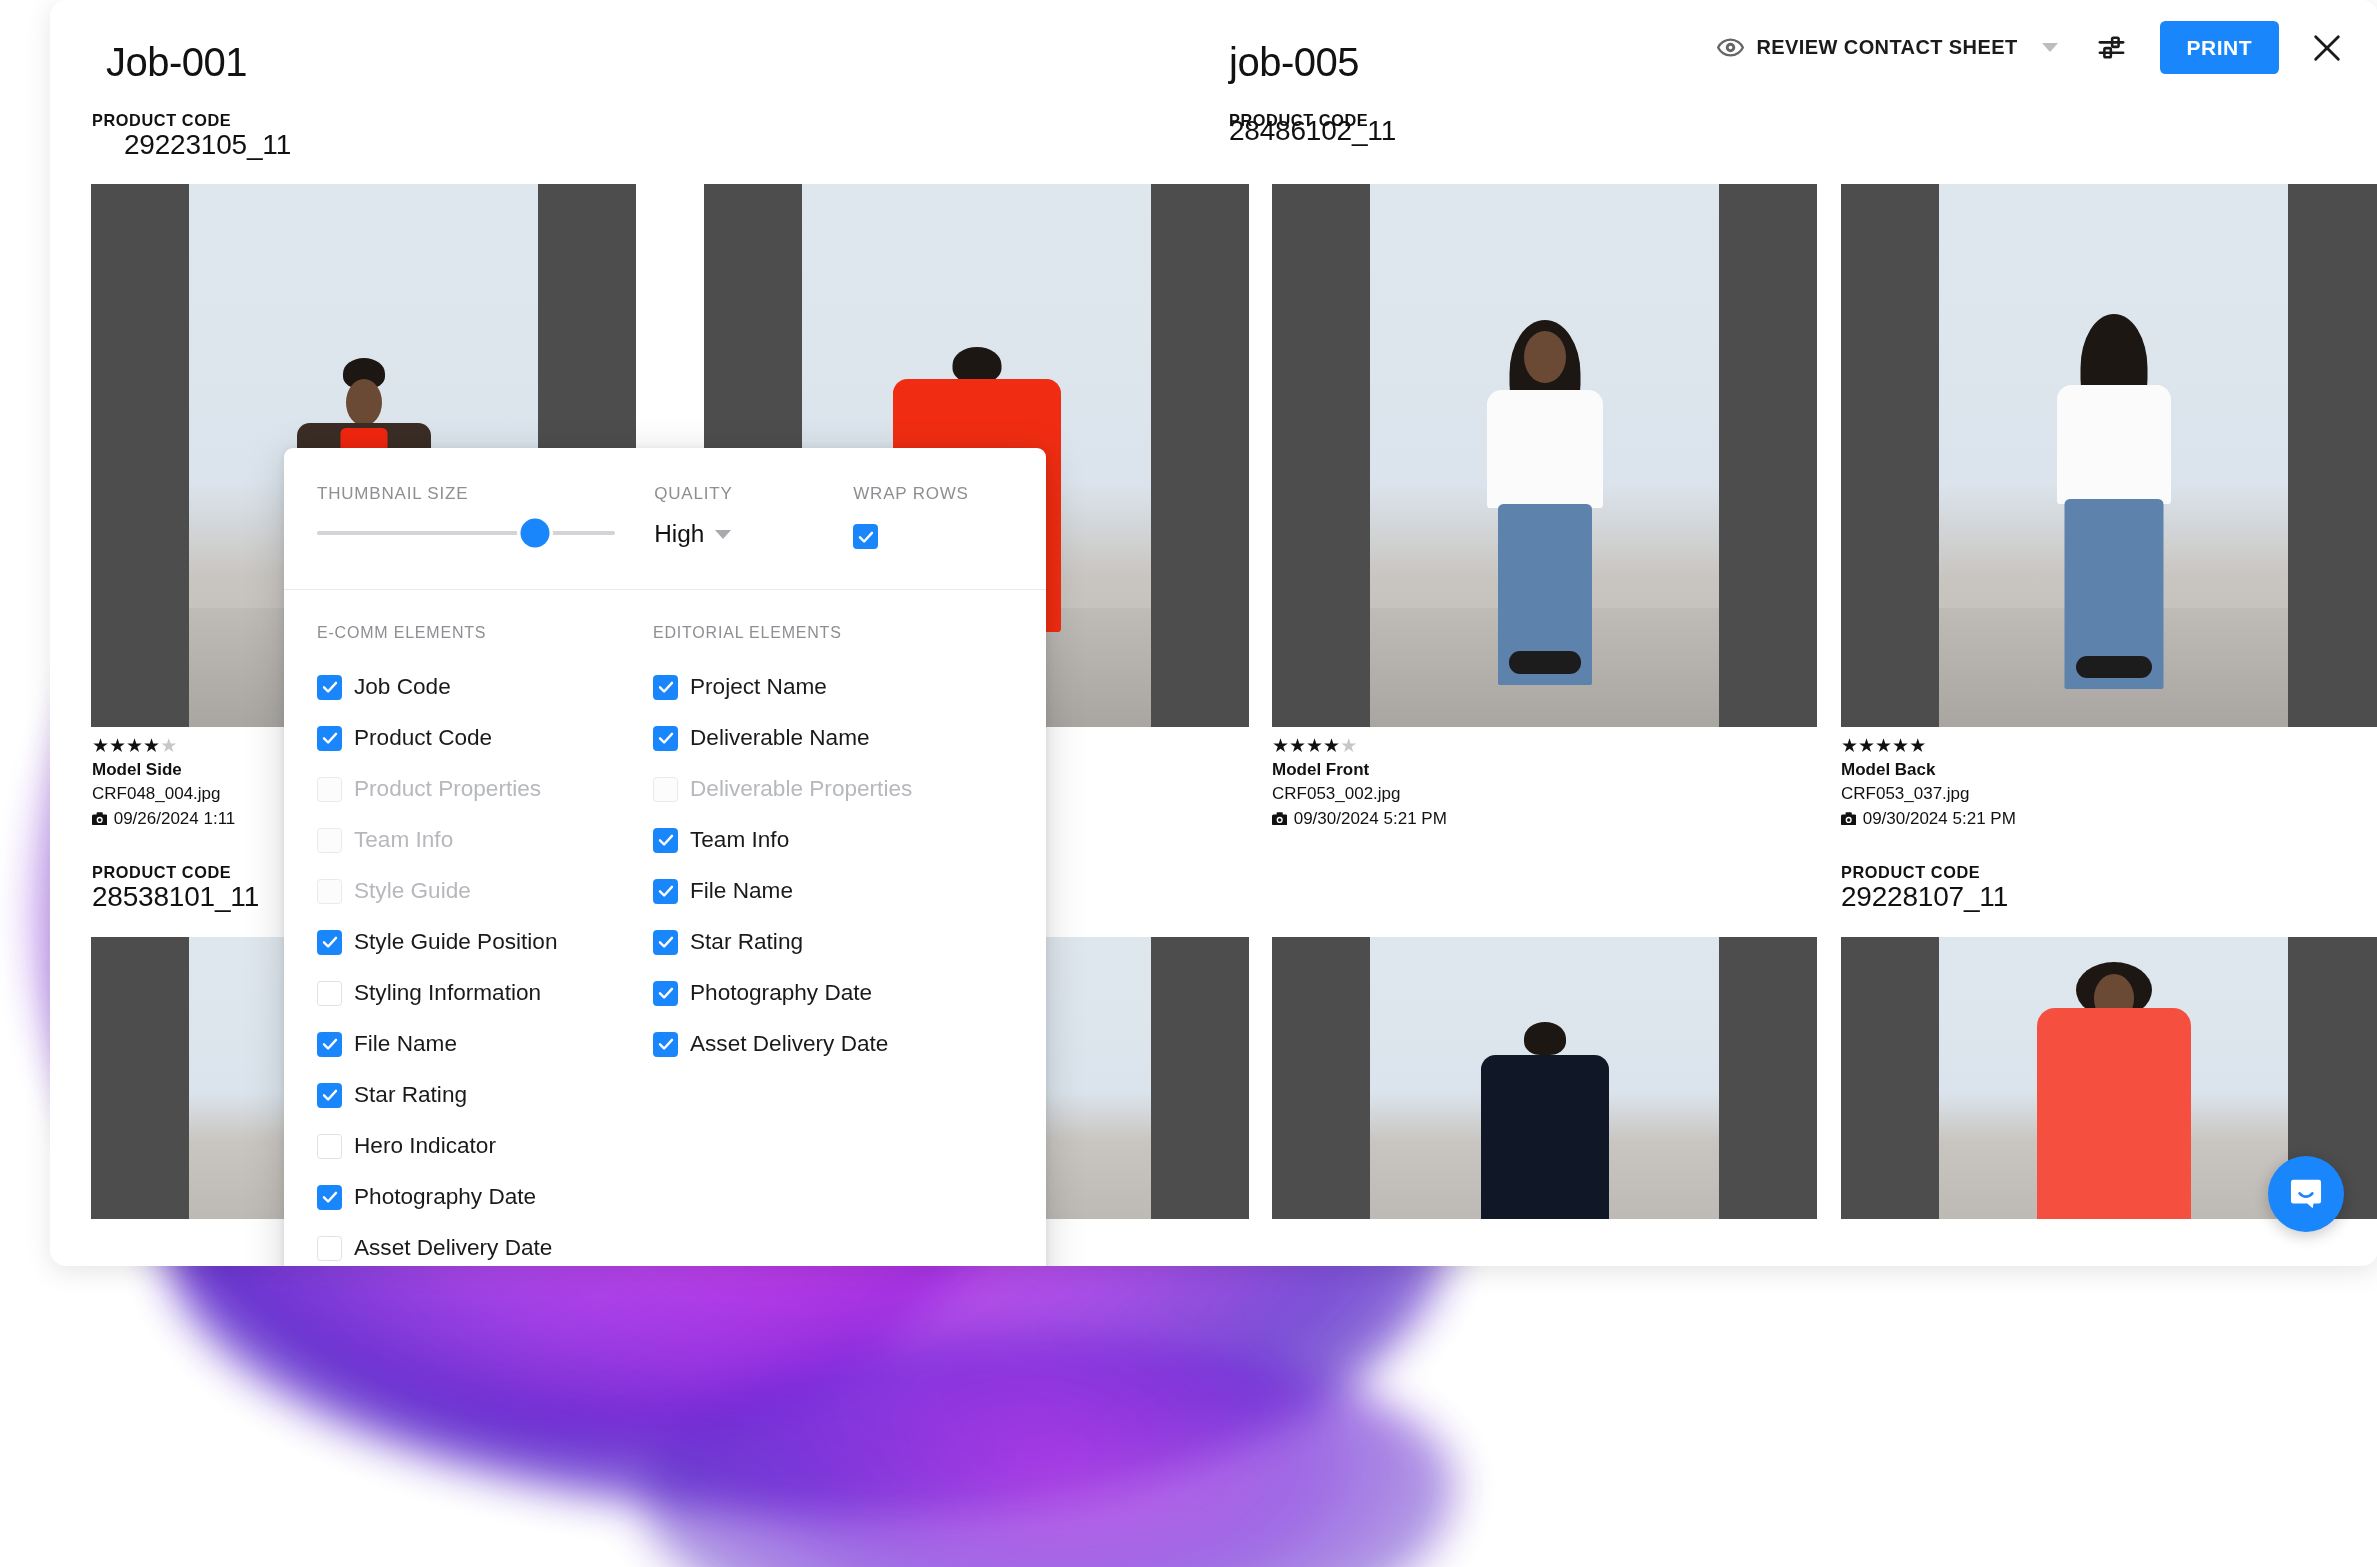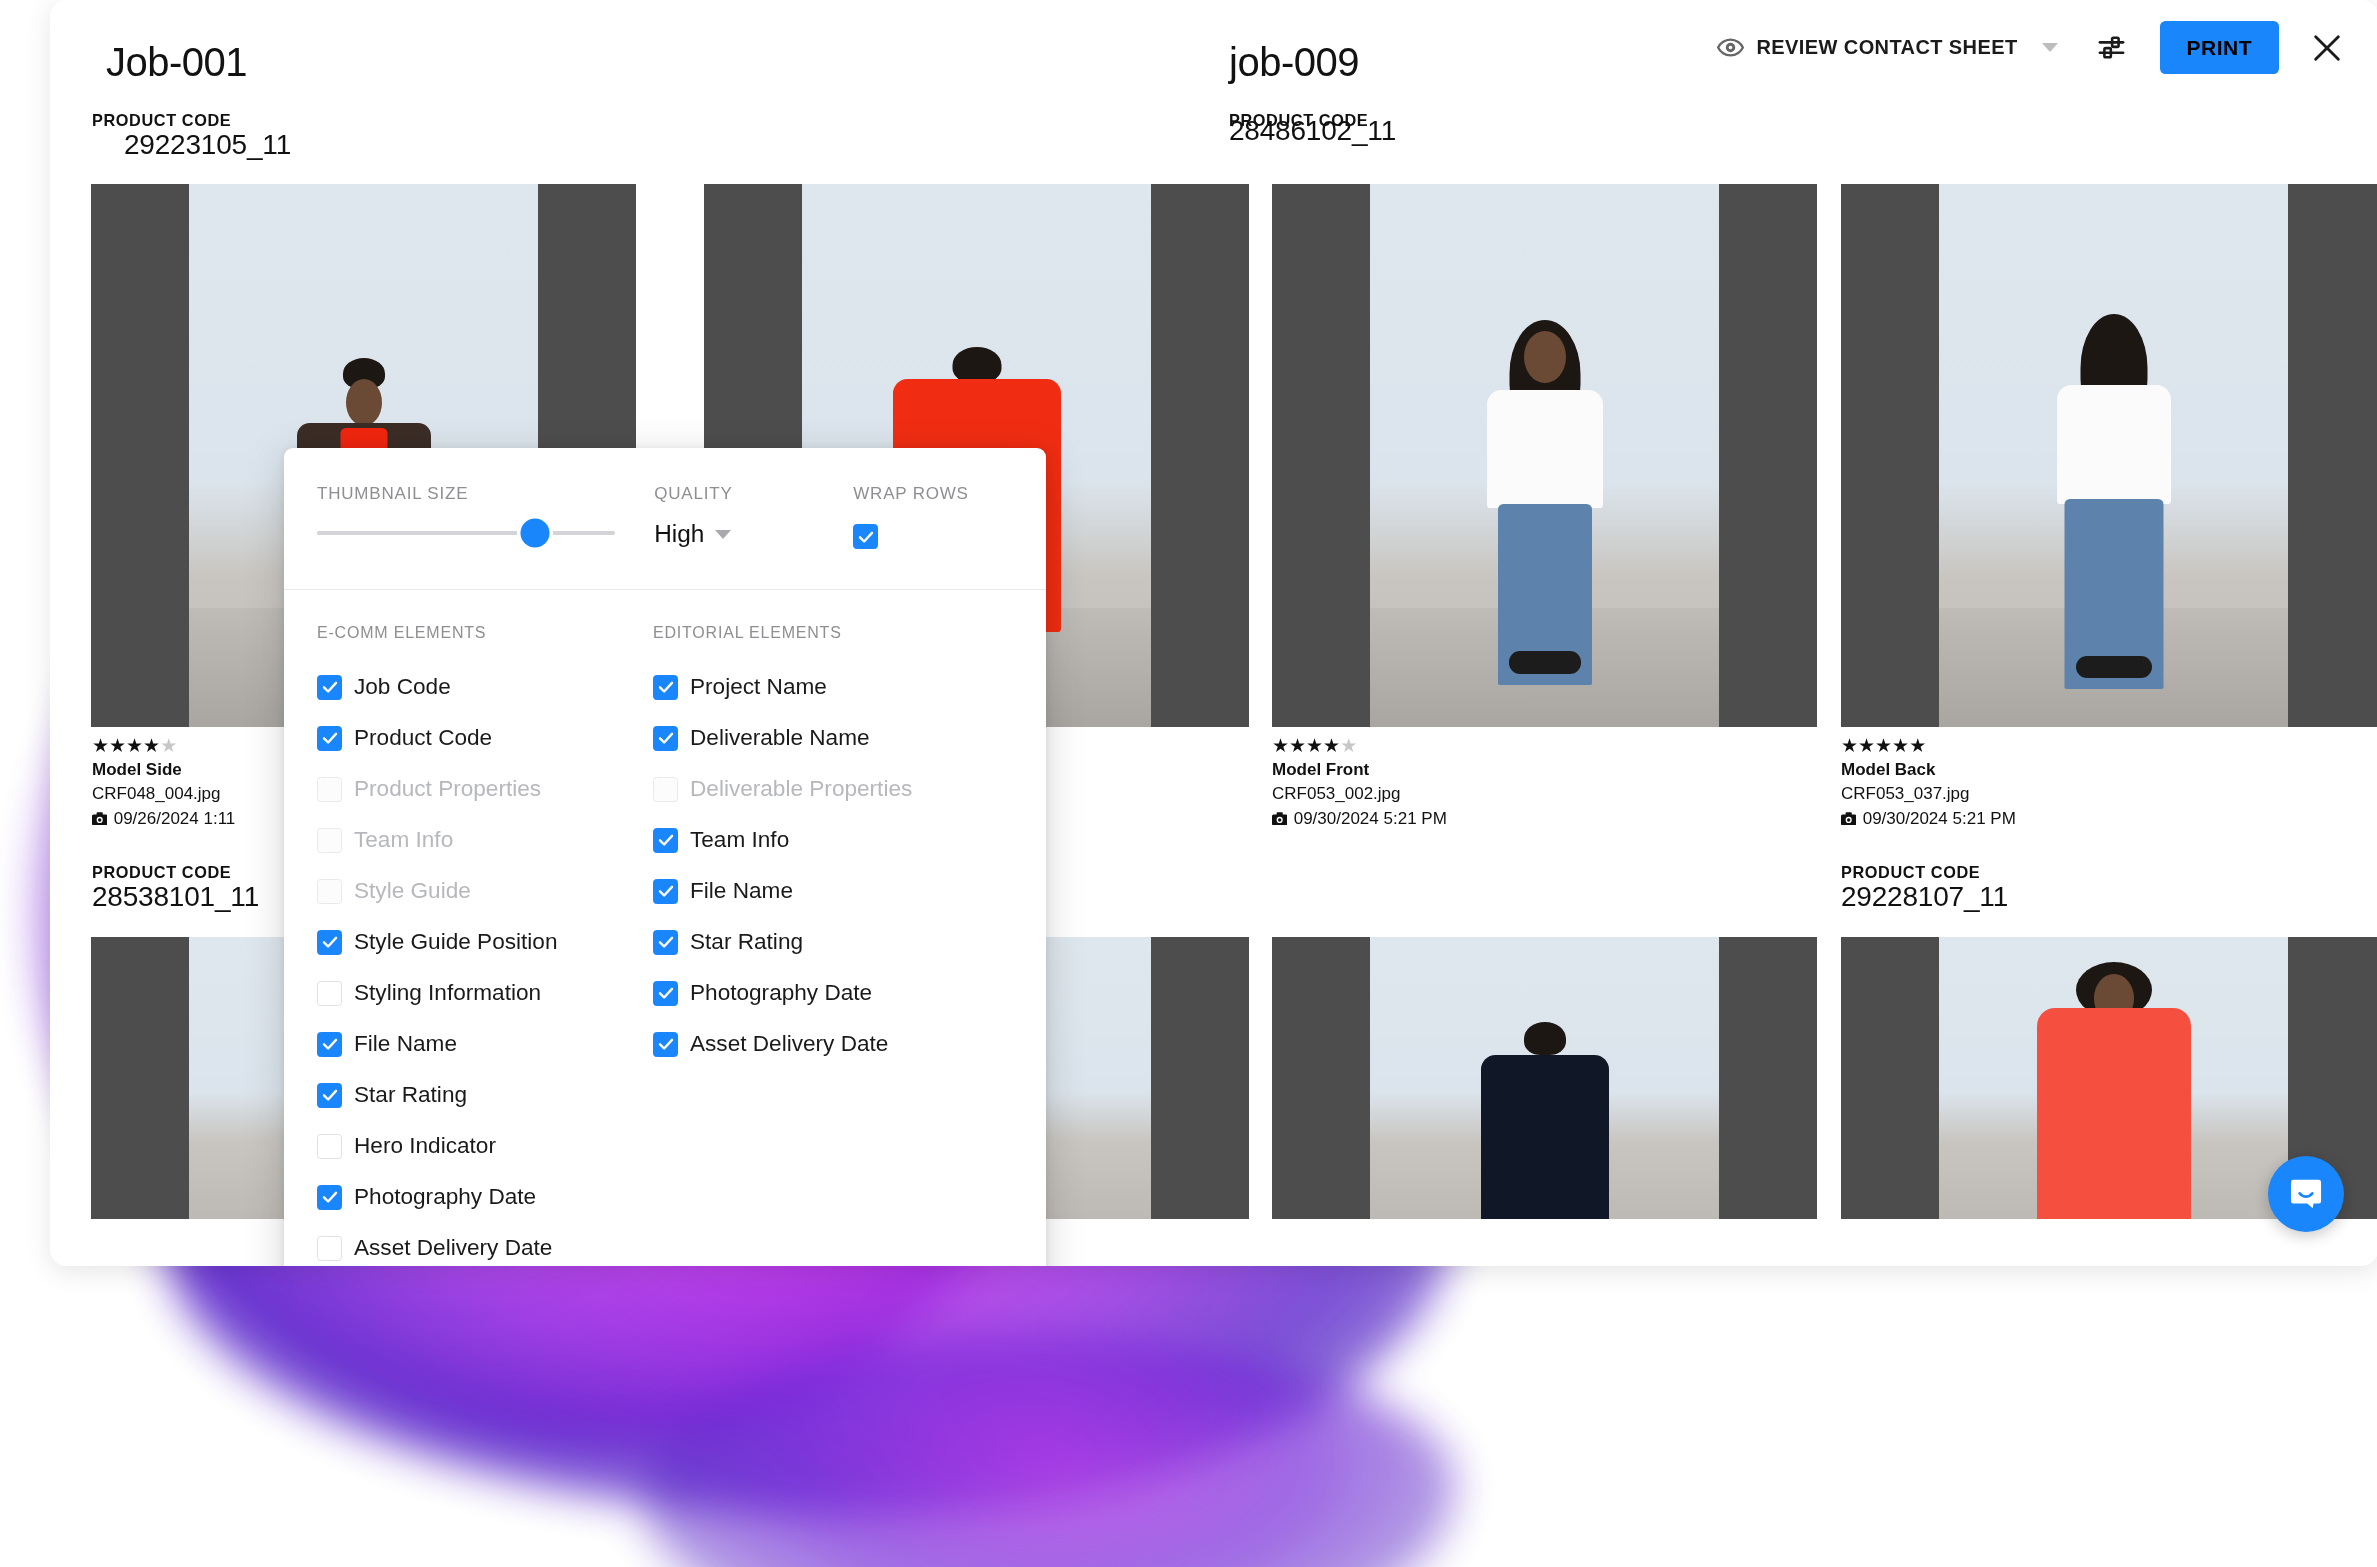--- a/index.html
+++ b/index.html
@@ -76,21 +76,21 @@
   }
   .caret-down {
     width: 0; height: 0; margin-left: 11px;
     border-left: 8.1px solid transparent;
     border-right: 8.1px solid transparent;
     border-top: 9px solid #bdbdbd;
   }
   #sliders-btn { margin-left: 38px; cursor: pointer; display:flex; }
   #print-btn {
     margin-left: 33px;
-    background: #1a86fb; color: #000000;
+    background: #1a86fb; color: #ffffff;
     font-size: 21px; font-weight: 700; letter-spacing: 0.5px;
     border: none; border-radius: 5.4px;
     padding: 14.5px 27px; cursor: pointer;
     font-family: "Liberation Sans", sans-serif;
   }
   #close-btn { margin-left: 31px; cursor: pointer; display:flex; }
 
   
   .job-title {
     position: absolute;
@@ -248,21 +248,21 @@
         <line x1="4" y1="4" x2="20" y2="20" stroke="#1b1b1b" stroke-width="2" stroke-linecap="round"></line>
         <line x1="20" y1="4" x2="4" y2="20" stroke="#1b1b1b" stroke-width="2" stroke-linecap="round"></line>
       </svg>
     </span>
   </div>
 
   <div class="job-title" style="left:56px; top:40px;">Job-001</div>
   <div class="pc-label" style="left:42px; top:111px;">PRODUCT CODE</div>
   <div class="pc-value" style="left:42px; top:129px;margin-left:32px;">29223105_11</div>
 
-  <div class="job-title" style="left:1179px; top:40px;">job-009</div>
+  <div class="job-title" style="left:1179px; top:40px;">job-005</div>
   <div class="pc-label" style="left:1179px; top:111px;">PRODUCT CODE</div>
   <div class="pc-value" style="left:1179px; top:115px;">28486102_11</div>
 
   <div class="thumb" style="left:41px; top:184px; width:545px; height:543px;">
     <div class="photo"></div>
     <div class="floor"></div>
     <div class="hair" style="top:32%; width:42px; height:31px;"></div>
     <div class="head" style="top:36%; width:36px; height:47px;"></div>
     <div class="torso" style="top:44%; width:134px; height:181px; background:#3b2d26;
          border-radius:12.7px 12.7px 5.4px 5.4px;"></div>

